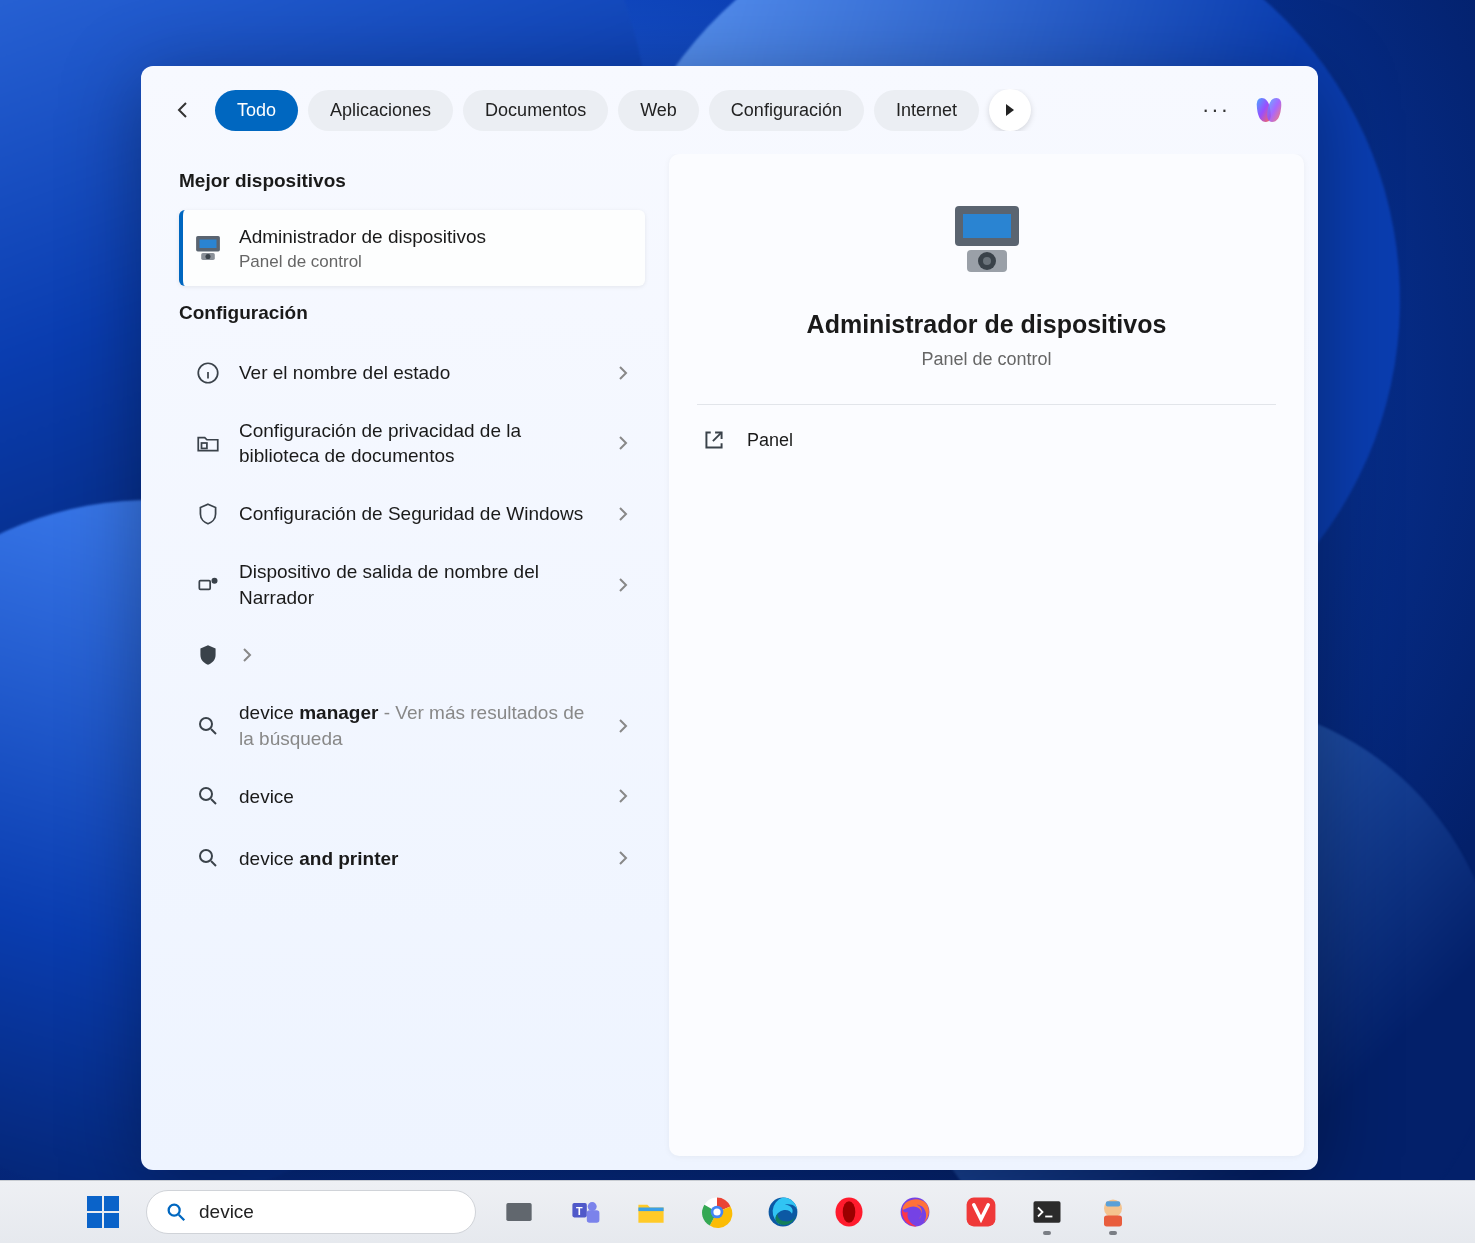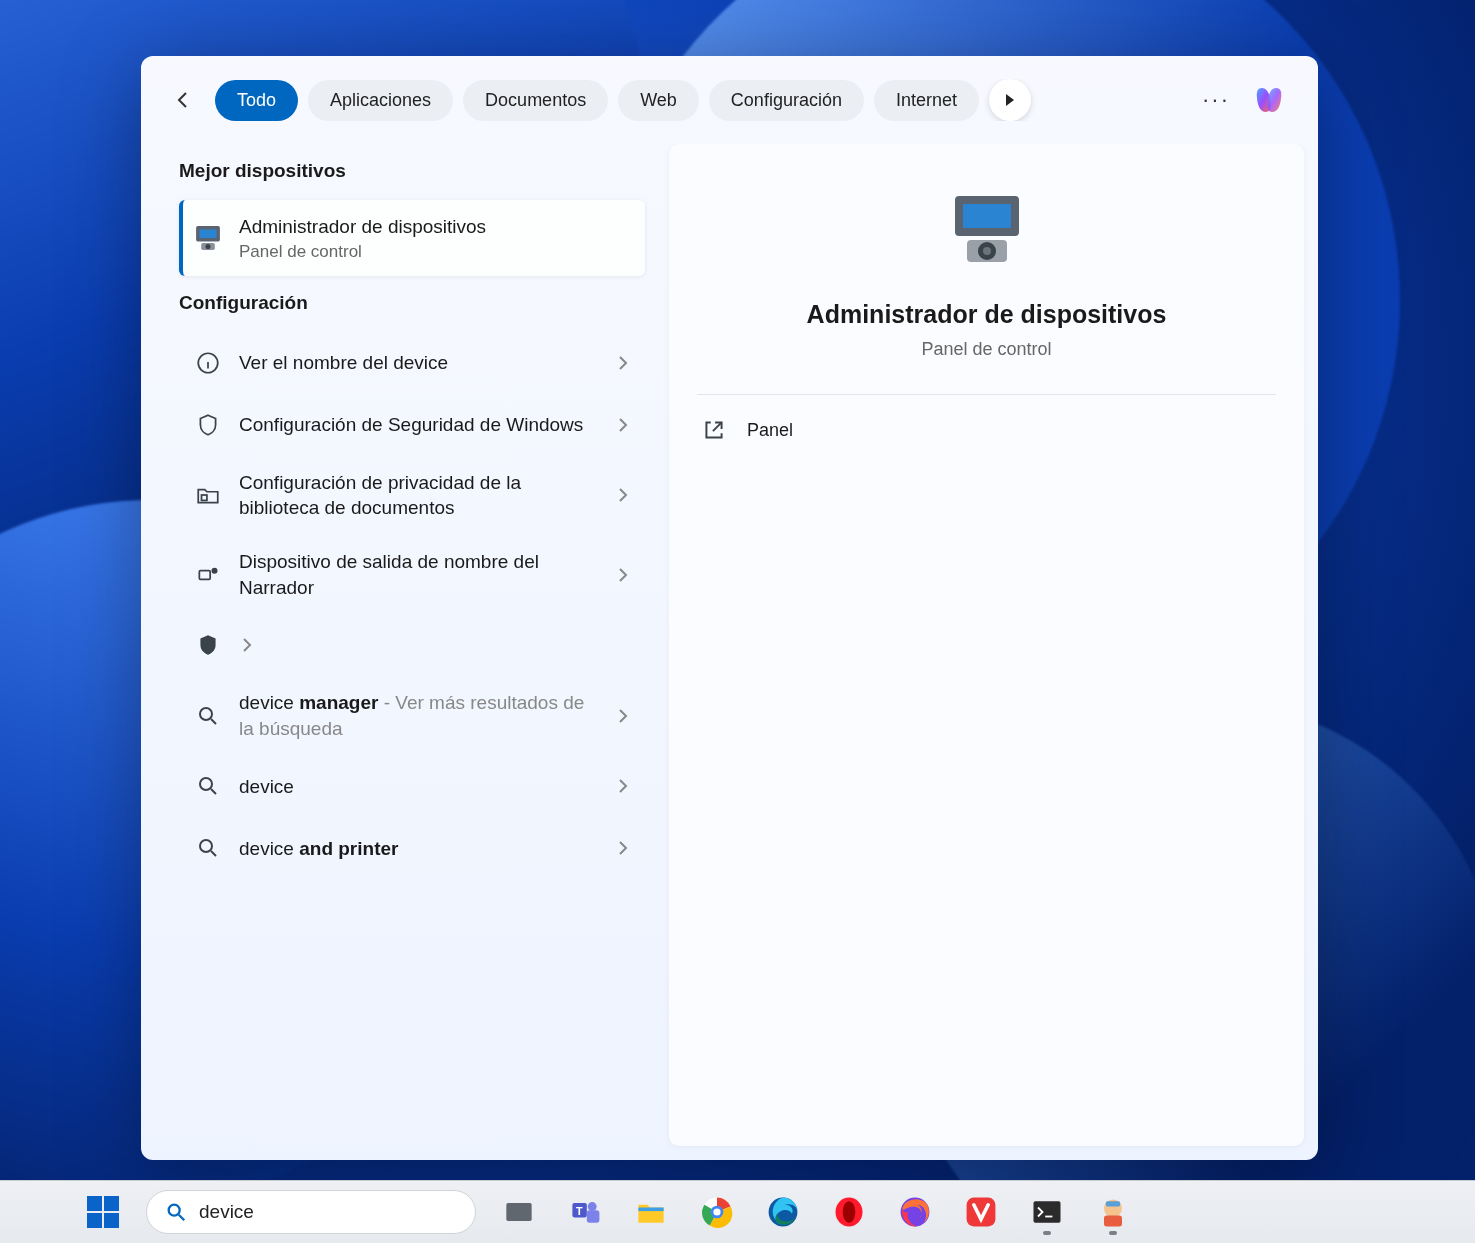--- a/index.html
+++ b/index.html
@@ -17,21 +17,21 @@
     filter: blur(1px);
   }
   .p1{width:900px;height:900px;top:-300px;left:-250px;transform:rotate(25deg);}
   .p2{width:800px;height:800px;top:-100px;left:600px;transform:rotate(-30deg);background:linear-gradient(135deg,#6aa6ff,#0a3db0 70%);}
   .p3{width:700px;height:700px;top:500px;left:-200px;transform:rotate(60deg);}
   .p4{width:500px;height:500px;top:300px;left:300px;background:linear-gradient(135deg,#a8cfff,#1a4dd0 70%);}
   .p5{width:600px;height:600px;top:700px;left:900px;background:linear-gradient(135deg,#3a7de5,#03206a 70%);}
 
   .panel {
     position: absolute;
-    top: 56px; left: 141px;
+    top: 66px; left: 141px;
     width: 1177px; height: 1104px;
     background: linear-gradient(180deg,#f7f9ff 0%, #eef4ff 100%);
     border-radius: 12px;
     box-shadow: 0 15px 80px rgba(0,0,0,.35);
     display: flex; flex-direction: column;
   }
   .top-row {
     display: flex; align-items: center;
     padding: 22px 28px 22px 20px;
     gap: 10px;
@@ -192,50 +192,50 @@
 
       <div class="result">
         <div class="ico">
           <svg viewBox="0 0 24 24" width="26" height="26" fill="none" stroke="#3a424a" stroke-width="1.6">
             <circle cx="12" cy="12" r="9"></circle>
               <line x1="12" y1="8" x2="12" y2="8"></line>
               <line x1="12" y1="11" x2="12" y2="17"></line>
           </svg>
         </div>
         <div class="txt">
-            <div class="title">Ver el nombre del device</div>
-          </div>
-        <div class="chev"><svg viewBox="0 0 16 16">
-              <path d="M5 2 L11 8 L5 14"></path>
-            </svg></div>
-      </div>
-
-      <div class="result">
-        <div class="ico">
-          <svg viewBox="0 0 24 24" width="26" height="26" fill="none" stroke="#3a424a" stroke-width="1.6">
-            <path d="M12 3 L19 6 V12 C19 17 15 20 12 21 C9 20 5 17 5 12 V6 Z"></path>
-          </svg>
-        </div>
-        <div class="txt">
-            <div class="title">Configuración de Seguridad de Windows</div>
+            <div class="title">Ver el nombre del estado</div>
           </div>
         <div class="chev"><svg viewBox="0 0 16 16">
               <path d="M5 2 L11 8 L5 14"></path>
             </svg></div>
       </div>
 
       <div class="result">
         <div class="ico">
           <svg viewBox="0 0 24 24" width="26" height="26" fill="none" stroke="#3a424a" stroke-width="1.6">
             <path d="M3 7 H9 L11 9 H21 V19 H3 Z"></path>
               <rect x="6" y="12" width="5" height="5"></rect>
           </svg>
         </div>
         <div class="txt">
             <div class="title">Configuración de privacidad de la biblioteca de documentos</div>
+          </div>
+        <div class="chev"><svg viewBox="0 0 16 16">
+              <path d="M5 2 L11 8 L5 14"></path>
+            </svg></div>
+      </div>
+
+      <div class="result">
+        <div class="ico">
+          <svg viewBox="0 0 24 24" width="26" height="26" fill="none" stroke="#3a424a" stroke-width="1.6">
+            <path d="M12 3 L19 6 V12 C19 17 15 20 12 21 C9 20 5 17 5 12 V6 Z"></path>
+          </svg>
+        </div>
+        <div class="txt">
+            <div class="title">Configuración de Seguridad de Windows</div>
           </div>
         <div class="chev"><svg viewBox="0 0 16 16">
               <path d="M5 2 L11 8 L5 14"></path>
             </svg></div>
       </div>
 
       <div class="result">
         <div class="ico">
           <svg viewBox="0 0 24 24" width="26" height="26" fill="none" stroke="#3a424a" stroke-width="1.6">
             <rect x="4" y="8" width="10" height="8" rx="1"></rect>

